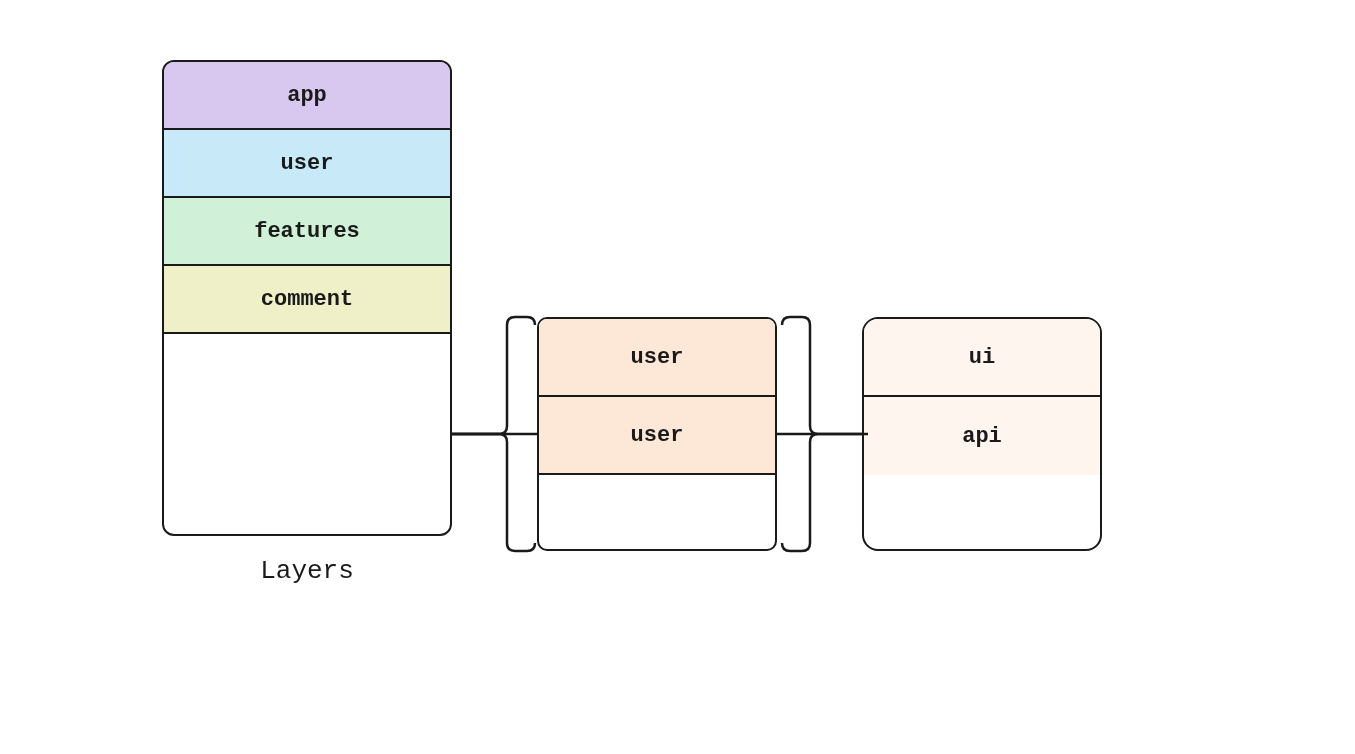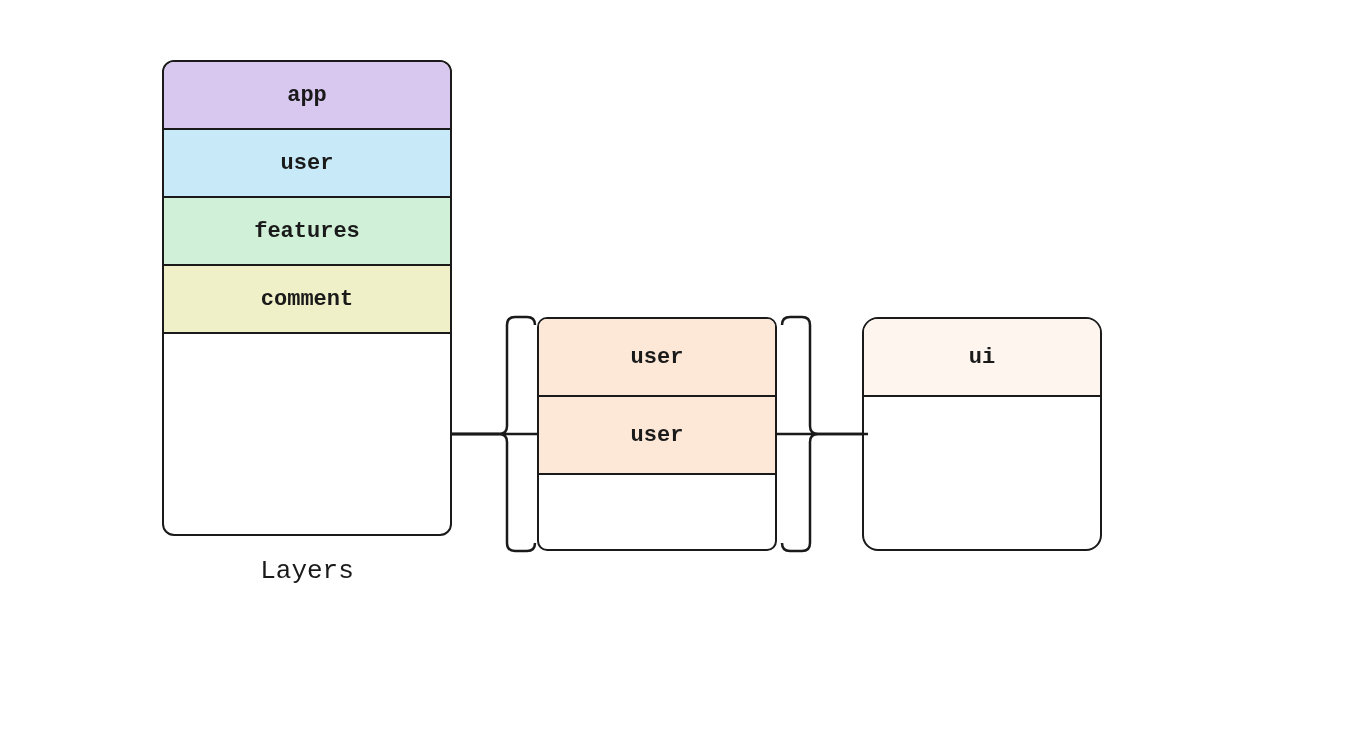--- a/index.html
+++ b/index.html
@@ -25,20 +25,21 @@
       <div style="width: 100%; height: 68px; background: rgb(208, 240, 216); display: flex; align-items: center; justify-content: center; font-family: &quot;Courier New&quot;, monospace; font-size: 22px; font-weight: bold; color: rgb(26, 26, 26); border-bottom: 2px solid rgb(26, 26, 26);">features</div>
       <div style="width: 100%; height: 68px; background: rgb(240, 240, 200); display: flex; align-items: center; justify-content: center; font-family: &quot;Courier New&quot;, monospace; font-size: 22px; font-weight: bold; color: rgb(26, 26, 26); border-bottom: 2px solid rgb(26, 26, 26);">comment</div>
     </div>
     <div style="position: absolute; left: 65px; top: 556px; width: 290px; text-align: center; font-family: &quot;Courier New&quot;, monospace; font-size: 26px; color: rgb(26, 26, 26);">Layers</div>
     <div style="position: absolute; left: 440px; top: 317px; width: 240px; height: 234px; border-radius: 10px; border: 2.5px solid rgb(26, 26, 26); overflow: hidden;">
       <div style="width: 100%; height: 78px; background: rgb(253, 232, 216); display: flex; align-items: center; justify-content: center; font-family: &quot;Courier New&quot;, monospace; font-size: 22px; font-weight: bold; color: rgb(26, 26, 26); border-bottom: 2px solid rgb(26, 26, 26);">user</div>
       <div style="width: 100%; height: 78px; background: rgb(253, 232, 216); display: flex; align-items: center; justify-content: center; font-family: &quot;Courier New&quot;, monospace; font-size: 22px; font-weight: bold; color: rgb(26, 26, 26); border-bottom: 2px solid rgb(26, 26, 26);">user</div>
     </div>
     <div style="position: absolute; left: 765px; top: 317px; width: 240px; height: 234px; border-radius: 16px; border: 2.5px solid rgb(26, 26, 26); overflow: hidden;">
       <div style="width: 100%; height: 78px; background: rgb(253, 245, 238); display: flex; align-items: center; justify-content: center; font-family: &quot;Courier New&quot;, monospace; font-size: 22px; font-weight: bold; color: rgb(26, 26, 26); border-bottom: 2px solid rgb(26, 26, 26);">ui</div>
+      <div style="width: 100%; height: 78px; background: rgb(253, 245, 238); display: flex; align-items: center; justify-content: center; font-family: &quot;Courier New&quot;, monospace; font-size: 22px; font-weight: bold; color: rgb(26, 26, 26); border-bottom: none;">api</div>
     </div>
     <svg viewBox="0 0 1355 754" style="position: absolute; left: 0px; top: 0px; width: 1355px; height: 754px; pointer-events: none;">
       <line x1="355" y1="434" x2="405" y2="434" stroke="#1a1a1a" stroke-width="2.5"></line>
       <line x1="405" y1="434" x2="440" y2="434" stroke="#1a1a1a" stroke-width="2.5"></line>
       <line x1="355" y1="434" x2="402" y2="434" stroke="#1a1a1a" stroke-width="2.5"></line>
       <path d="
     M 438 325
     Q 438 317 430 317
     L 418 317
     Q 410 317 410 325

